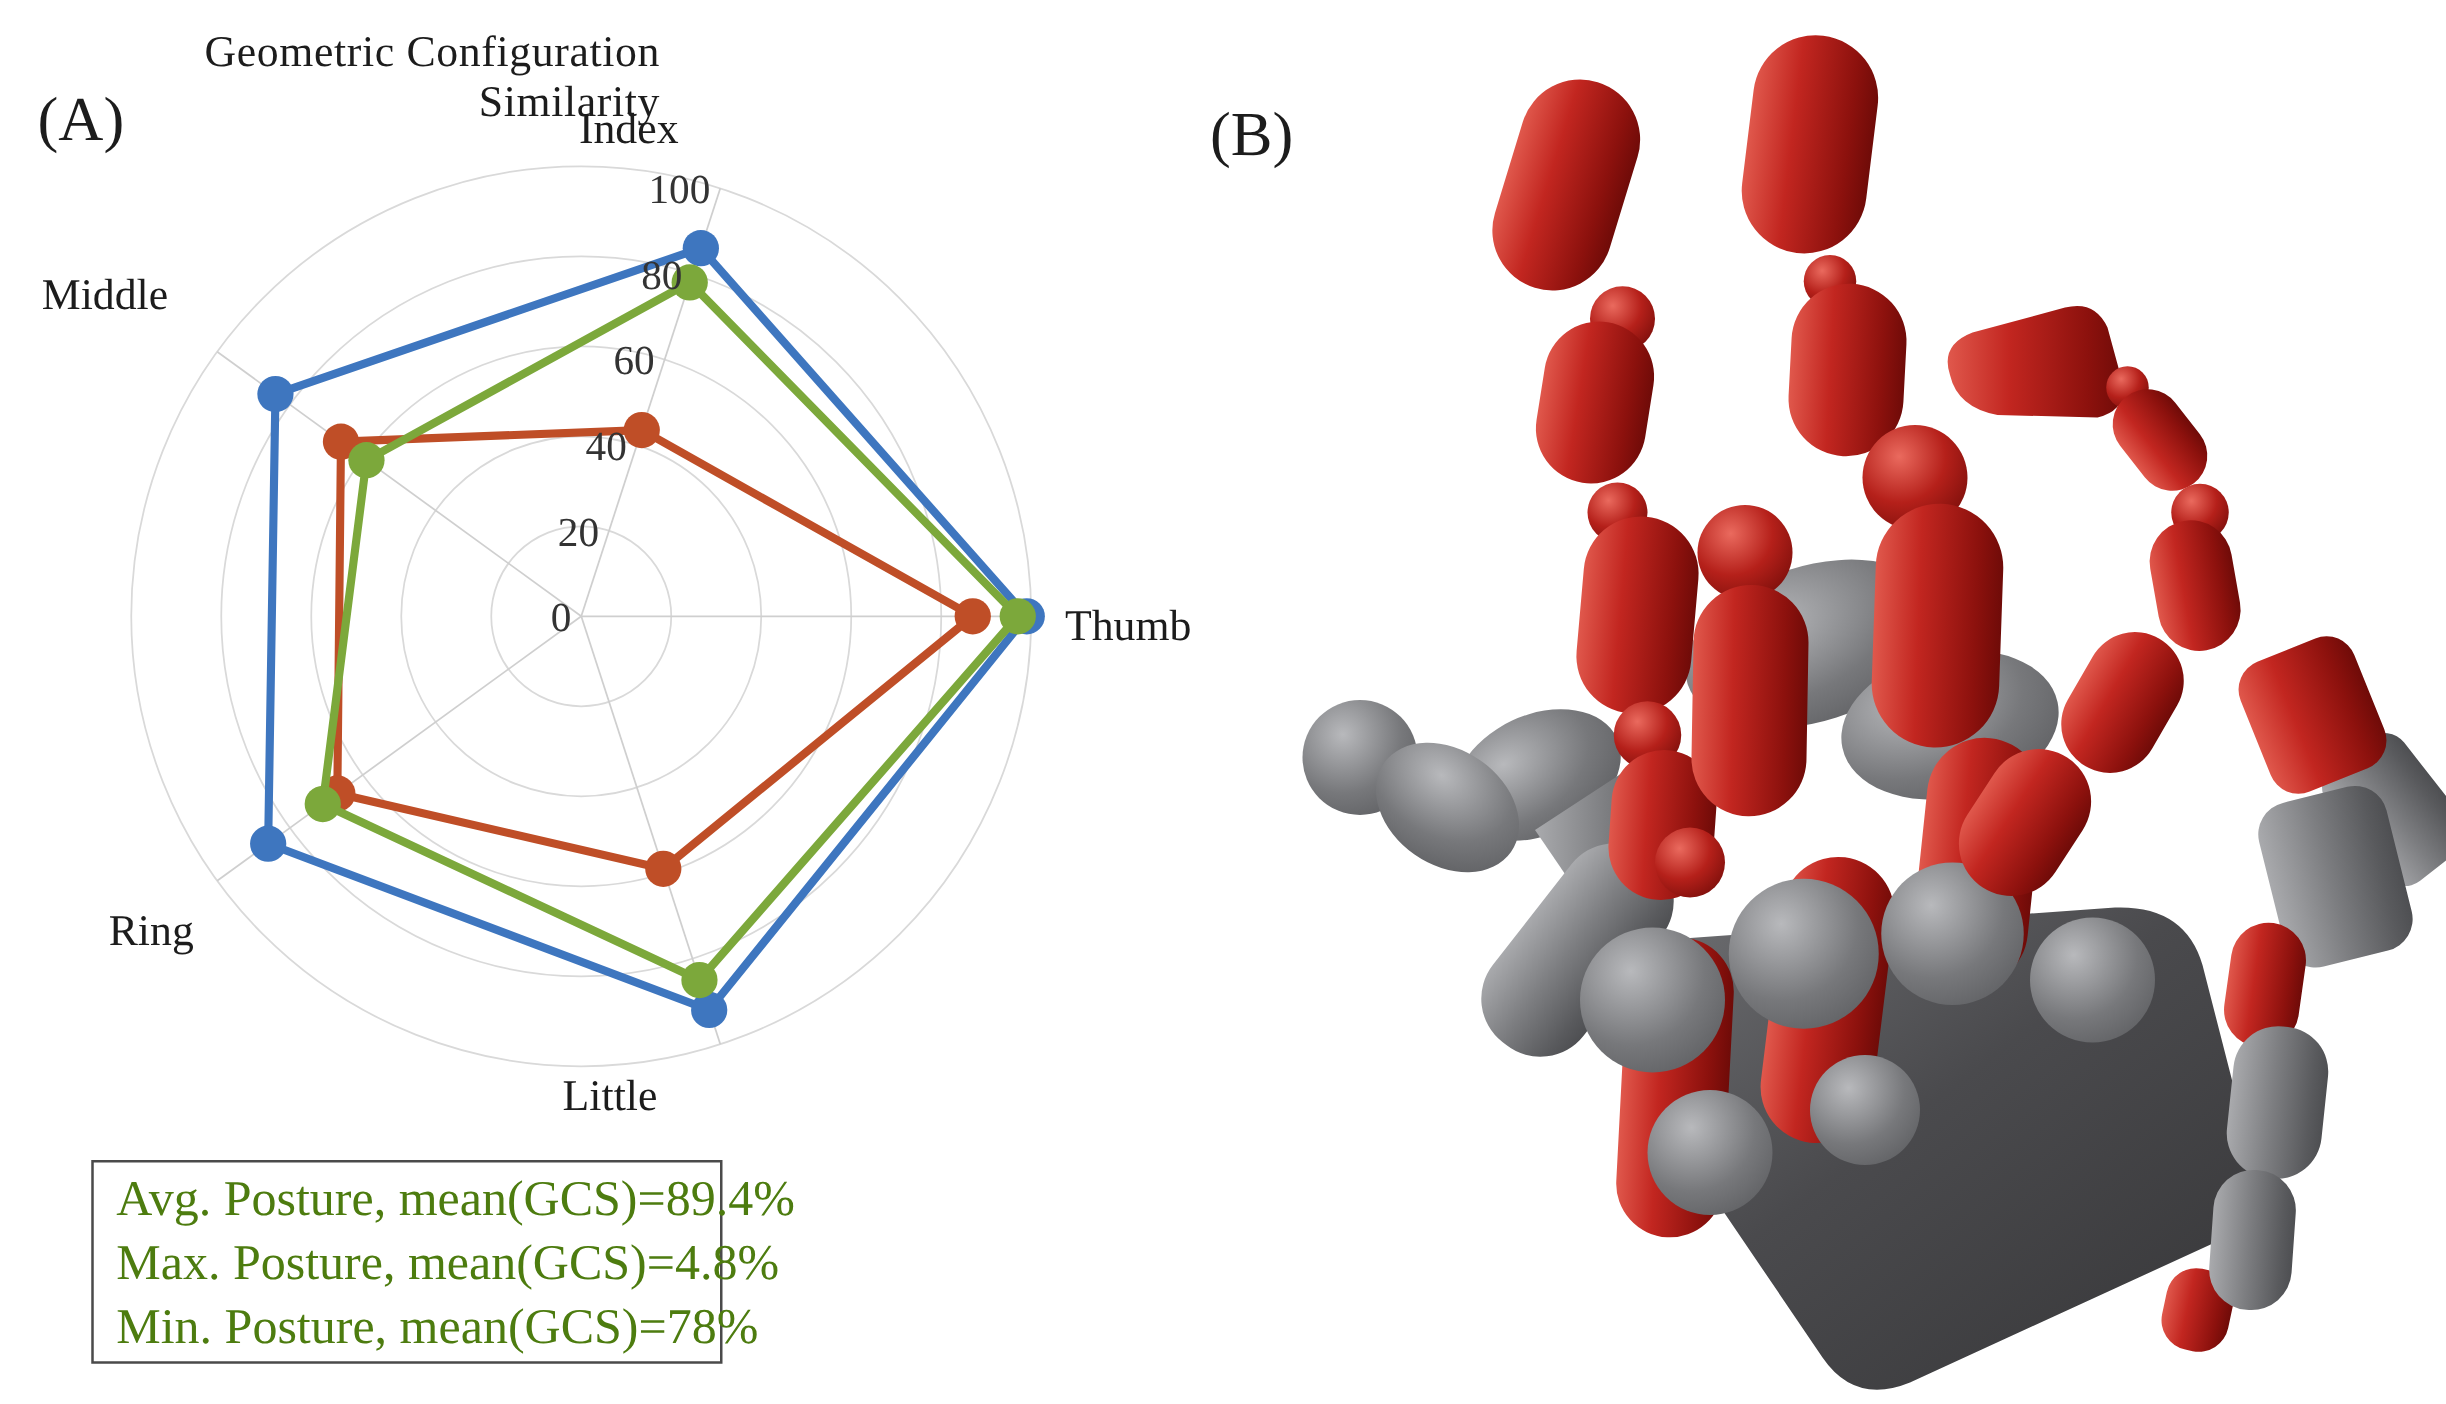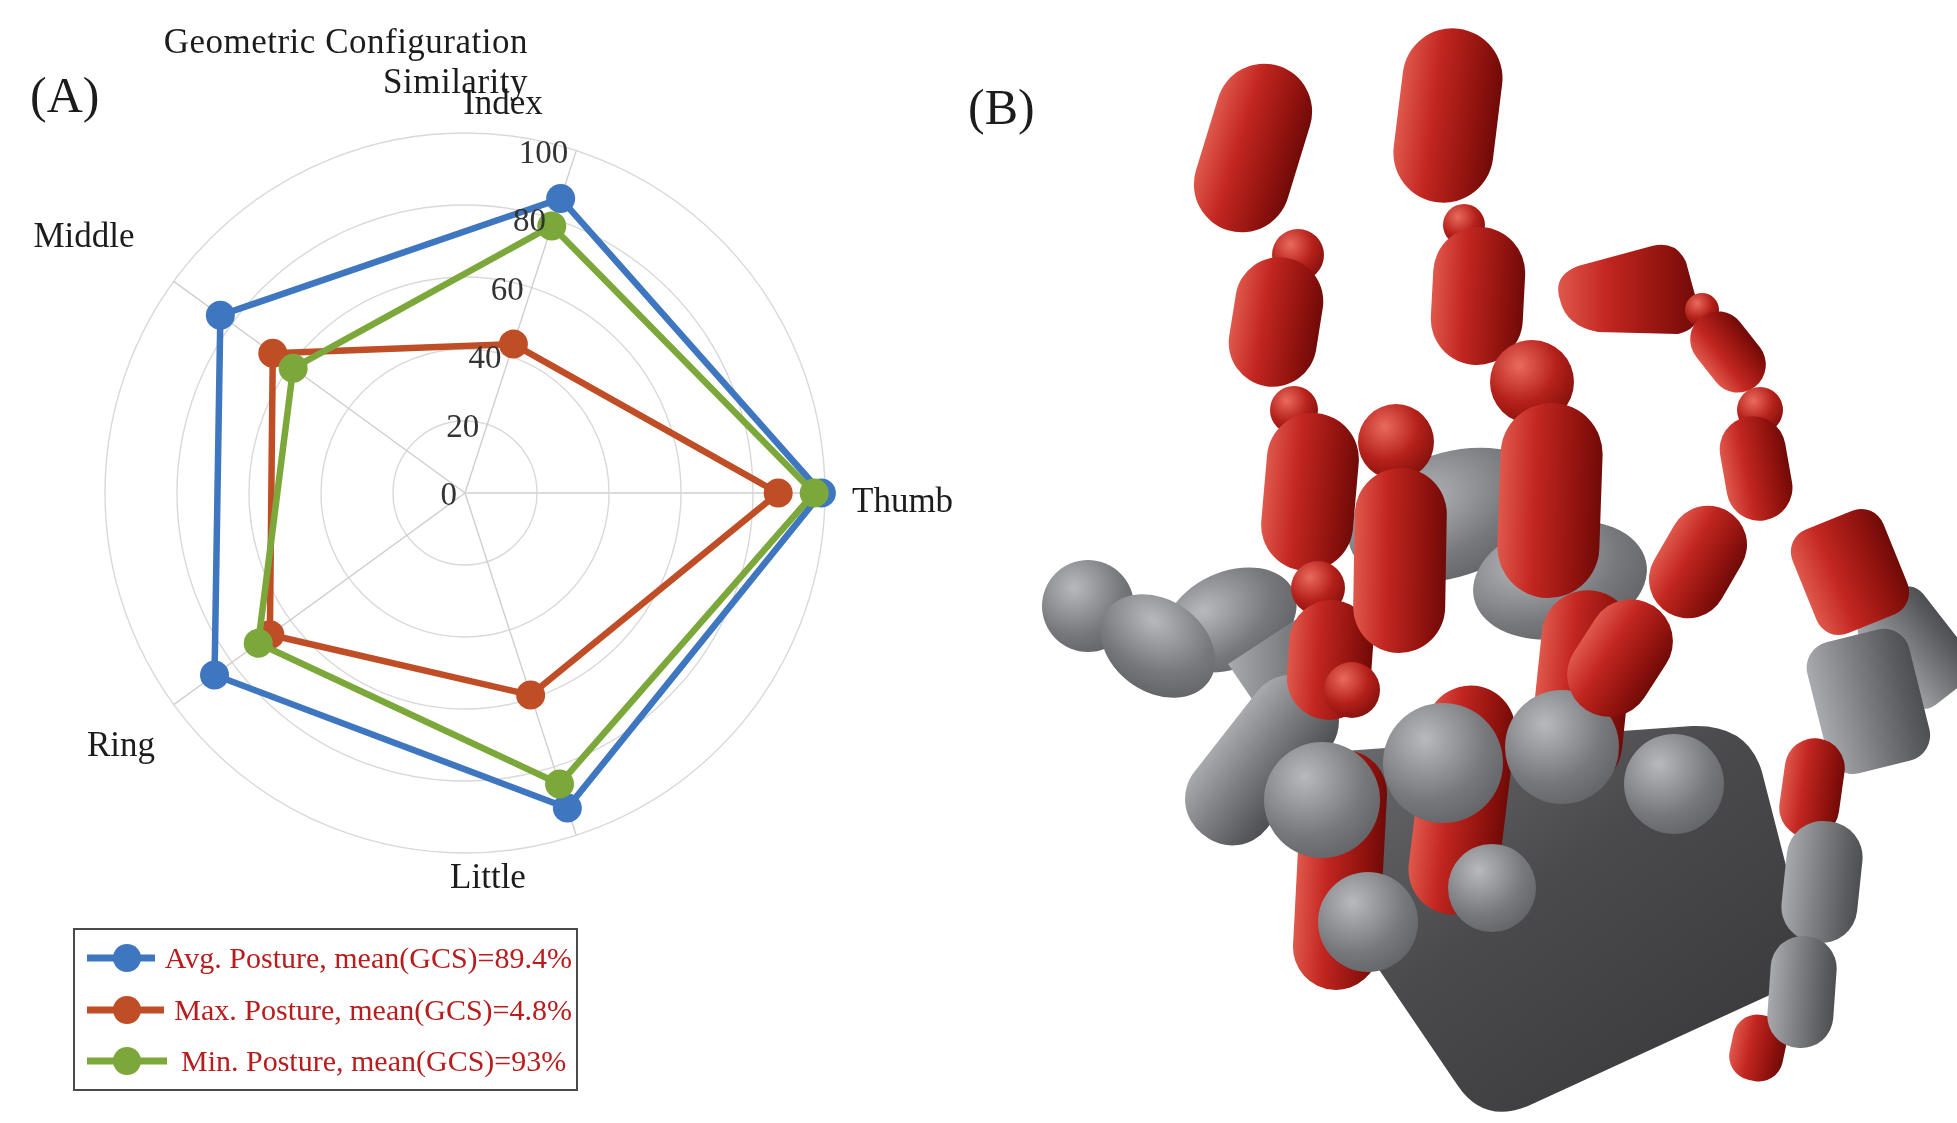--- a/index.html
+++ b/index.html
@@ -6,21 +6,21 @@
   #canvas{position:relative;width:1957px;height:1123px;background:#ffffff;overflow:hidden;
           font-family:"Liberation Serif","DejaVu Serif",serif;}
   #scene{position:absolute;left:0;top:0;}
   .overlay{position:absolute;color:#1c1c1c;}
   #chart-title{left:58px;top:22px;width:470px;text-align:right;font-size:35px;letter-spacing:0.5px;}
   #panel-a-label{left:30px;top:66px;font-size:50px;}
   #panel-b-label{left:968px;top:78px;font-size:50px;}
   #legend{left:73px;top:928px;width:505px;height:163px;border:2.5px solid #4a4a4a;background:#ffffff;
           box-sizing:border-box;display:flex;flex-direction:column;justify-content:space-evenly;padding:2px 4px 2px 8px;}
   .legend-row{display:flex;align-items:center;gap:10px;height:50px;}
-  .legend-label{font-size:30px;color:#b91c1c;white-space:nowrap;}
+  .legend-label{font-size:40px;color:#4d7c0f;white-space:nowrap;}
   text{font-family:"Liberation Serif","DejaVu Serif",serif;}
 </style>
 </head>
 <body>
 
 <div id="canvas">
 
 <svg id="scene" width="1957" height="1123" viewBox="0 0 1957 1123">
   <defs>
     <linearGradient id="gRedV" x1="0" y1="0" x2="1" y2="0">
@@ -194,17 +194,17 @@
       <line x1="4" y1="17" x2="84" y2="17" stroke-width="7" stroke="#bf4e27"></line>
       <circle cx="44" cy="17" r="14" fill="#bf4e27"></circle>
     </svg>
     <span class="legend-label">Max. Posture, mean(GCS)=4.8%</span>
   </div>
   <div class="legend-row">
     <svg width="88" height="34">
       <line x1="4" y1="17" x2="84" y2="17" stroke-width="7" stroke="#7ca83b"></line>
       <circle cx="44" cy="17" r="14" fill="#7ca83b"></circle>
     </svg>
-    <span class="legend-label">Min. Posture, mean(GCS)=93%</span>
+    <span class="legend-label">Min. Posture, mean(GCS)=78%</span>
   </div>
 </div>
 
 </div>
 
 </body></html>

